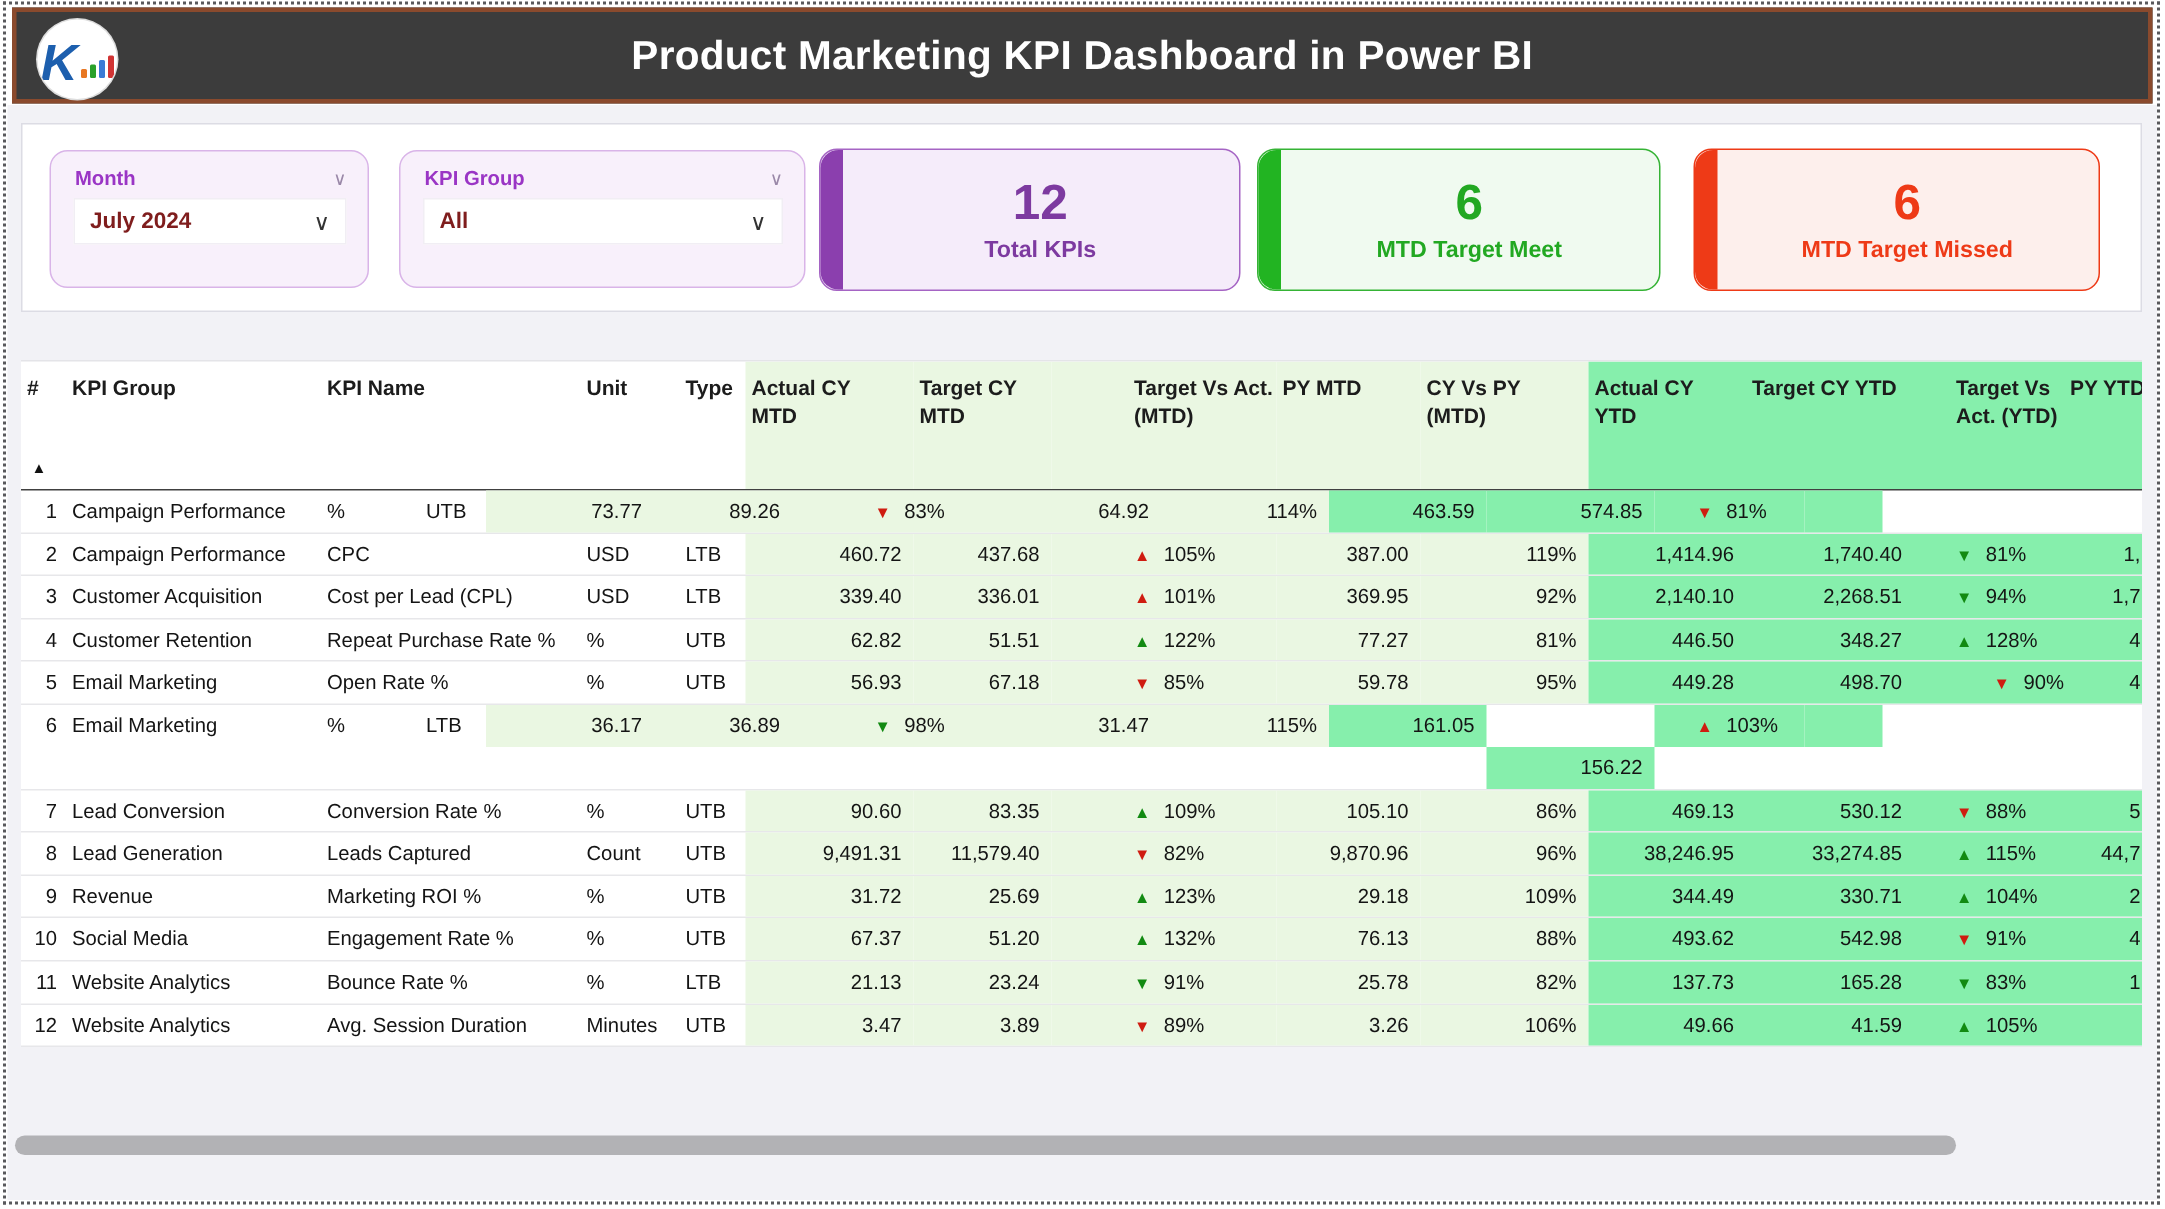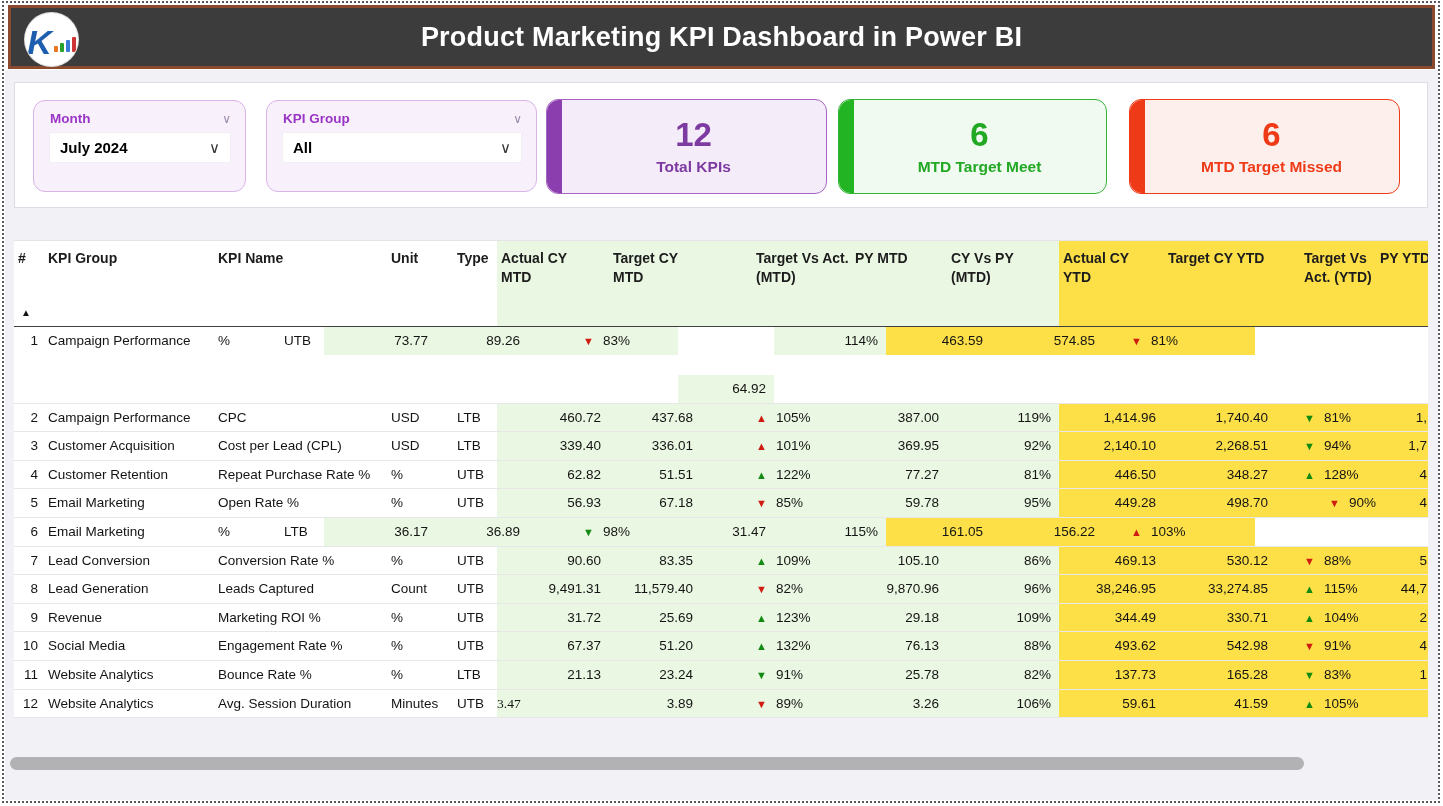--- a/index.html
+++ b/index.html
@@ -37,21 +37,21 @@
             border:1px solid #d9b4e8; border-radius:12px; }
   .slicer-month { left:18px; width:213px; }
   .slicer-kpigroup { left:251px; width:271px; }
   .slicer-head { display:flex; align-items:center; justify-content:space-between;
                  padding:10px 14px 4px 16px; }
   .slicer-label { color:#9a35c5; font-weight:bold; font-size:13.5px; }
   .slicer-caret { color:#9a88a8; font-size:12px; line-height:12px; cursor:pointer; }
   .slicer-dd { margin:2px 14px 0 15px; height:31px; background:#ffffff;
                display:flex; align-items:center; justify-content:space-between;
                padding:0 10px; cursor:pointer; border:1px solid #f1eef4; }
-  .slicer-value { font-weight:bold; font-size:15px; color:#000000; }
+  .slicer-value { font-weight:bold; font-size:15px; color:#7f1d1d; }
   .dd-caret { color:#333333; font-size:15px; }
 
   
   .kcard { position:absolute; top:16px; height:95px; border-radius:12px;
            display:flex; flex-direction:column; align-items:center; justify-content:center;
            padding-left:14px; }
   .kcard::before { content:""; position:absolute; left:0; top:0; bottom:0; width:15px;
                    border-radius:12px 0 0 12px; }
   .kcard-value { font-size:33px; font-weight:bold; line-height:36px; }
   .kcard-label { font-size:15.5px; font-weight:bold; margin-top:5px; }
@@ -69,21 +69,21 @@
   .table-wrap { position:absolute; left:9px; top:170px; width:1414px; background:#ffffff;
                 border-top:1px solid #e4e4e8; overflow:hidden; }
   .tr, .thead { display:flex; width:1414px; }
   .thead { border-bottom:1.5px solid #404040; }
   .th { position:relative; min-height:85px; padding-top:8px; font-size:14px; font-weight:bold;
         color:#1c1c1c; line-height:19px; cursor:pointer; }
   .td { height:27.6px; line-height:27px; font-size:13.5px; color:#141414;
         white-space:nowrap; overflow:hidden; }
   .tr { border-bottom:1px solid #e7e7ea; cursor:pointer; }
   .sec-mtd { background:#eaf7e2; }
-  .sec-ytd { background:#fde047; }
+  .sec-ytd { background:#86efac; }
   .sort-arrow { position:absolute; left:7px; bottom:4px; font-size:10px; color:#111111; }
   .arrow { font-size:11px; margin-right:9px; }
   .pct { font-size:13.5px; }
 
   
   .hscroll-thumb { position:absolute; left:10px; top:757px; width:1294px; height:13px;
                    background:#b2b2b5; border-radius:7px; cursor:pointer; z-index:10; }
 </style>
 </head>
 <body>
@@ -163,21 +163,21 @@
         </div>
       <div id="tbody">
           <div class="tr">
             <div class="td" style="width: 30px; text-align: right; padding-right: 6px;">1</div>
             <div class="td" style="width: 170px; text-align: left; padding-left: 4px;">Campaign Performance</div>
             <div class="td" style="width: 68px; text-align: left; padding-left: 4px;">%</div>
             <div class="td" style="width: 42px; text-align: left; padding-left: 2px;">UTB</div>
             <div class="td sec-mtd" style="width: 112px; text-align: right; padding-right: 8px;">73.77</div>
             <div class="td sec-mtd" style="width: 92px; text-align: right; padding-right: 8px;">89.26</div>
             <div class="td sec-mtd" style="width: 150px; text-align: left; padding-left: 55px;"><span class="arrow" style="color: rgb(207, 28, 16);">▼</span><span class="pct">83%</span></div>
-            <div class="td sec-mtd" style="width: 96px; text-align: right; padding-right: 8px; margin-top: 48px;">64.92</div>
+            <div class="td sec-mtd" style="width: 96px; text-align: right; padding-right: 8px;">64.92</div>
             <div class="td sec-mtd" style="width: 112px; text-align: right; padding-right: 8px;">114%</div>
             <div class="td sec-ytd" style="width: 105px; text-align: right; padding-right: 8px;">463.59</div>
             <div class="td sec-ytd" style="width: 112px; text-align: right; padding-right: 8px;">574.85</div>
             <div class="td sec-ytd" style="width: 100px; text-align: left; padding-left: 28px;"><span class="arrow" style="color: rgb(207, 28, 16);">▼</span><span class="pct">81%</span></div>
             <div class="td sec-ytd" style="width: 52px; text-align: right; padding-right: 1px;"></div>
           </div>
           <div class="tr">
             <div class="td" style="width: 30px; text-align: right; padding-right: 6px;">2</div>
             <div class="td" style="width: 170px; text-align: left; padding-left: 4px;">Campaign Performance</div>
             <div class="td" style="width: 173px; text-align: left; padding-left: 4px;">CPC</div>
@@ -245,21 +245,21 @@
             <div class="td" style="width: 30px; text-align: right; padding-right: 6px;">6</div>
             <div class="td" style="width: 170px; text-align: left; padding-left: 4px;">Email Marketing</div>
             <div class="td" style="width: 68px; text-align: left; padding-left: 4px;">%</div>
             <div class="td" style="width: 42px; text-align: left; padding-left: 2px;">LTB</div>
             <div class="td sec-mtd" style="width: 112px; text-align: right; padding-right: 8px;">36.17</div>
             <div class="td sec-mtd" style="width: 92px; text-align: right; padding-right: 8px;">36.89</div>
             <div class="td sec-mtd" style="width: 150px; text-align: left; padding-left: 55px;"><span class="arrow" style="color: rgb(18, 138, 18);">▼</span><span class="pct">98%</span></div>
             <div class="td sec-mtd" style="width: 96px; text-align: right; padding-right: 8px;">31.47</div>
             <div class="td sec-mtd" style="width: 112px; text-align: right; padding-right: 8px;">115%</div>
             <div class="td sec-ytd" style="width: 105px; text-align: right; padding-right: 8px;">161.05</div>
-            <div class="td sec-ytd" style="width: 112px; text-align: right; padding-right: 8px;">156.22</div>
+            <div class="td sec-ytd" style="width: 112px; text-align: right; padding-right: 8px; margin-top: 28px;">156.22</div>
             <div class="td sec-ytd" style="width: 100px; text-align: left; padding-left: 28px;"><span class="arrow" style="color: rgb(207, 28, 16);">▲</span><span class="pct">103%</span></div>
             <div class="td sec-ytd" style="width: 52px; text-align: right; padding-right: 1px;"></div>
           </div>
           <div class="tr">
             <div class="td" style="width: 30px; text-align: right; padding-right: 6px;">7</div>
             <div class="td" style="width: 170px; text-align: left; padding-left: 4px;">Lead Conversion</div>
             <div class="td" style="width: 173px; text-align: left; padding-left: 4px;">Conversion Rate %</div>
             <div class="td" style="width: 68px; text-align: left; padding-left: 4px;">%</div>
             <div class="td" style="width: 42px; text-align: left; padding-left: 2px;">UTB</div>
             <div class="td sec-mtd" style="width: 112px; text-align: right; padding-right: 8px;">90.60</div>
@@ -335,26 +335,26 @@
             <div class="td sec-ytd" style="width: 112px; text-align: right; padding-right: 8px;">165.28</div>
             <div class="td sec-ytd" style="width: 100px; text-align: left; padding-left: 28px;"><span class="arrow" style="color: rgb(18, 138, 18);">▼</span><span class="pct">83%</span></div>
             <div class="td sec-ytd" style="width: 52px; text-align: right; padding-right: 1px;">1</div>
           </div>
           <div class="tr">
             <div class="td" style="width: 30px; text-align: right; padding-right: 6px;">12</div>
             <div class="td" style="width: 170px; text-align: left; padding-left: 4px;">Website Analytics</div>
             <div class="td" style="width: 173px; text-align: left; padding-left: 4px;">Avg. Session Duration</div>
             <div class="td" style="width: 68px; text-align: left; padding-left: 4px;">Minutes</div>
             <div class="td" style="width: 42px; text-align: left; padding-left: 2px;">UTB</div>
-            <div class="td sec-mtd" style="width: 112px; text-align: left; padding-right: 8px; font-family: Liberation Serif, serif;">3.47</div>
+            <div class="td sec-mtd" style="width: 112px; text-align: right; padding-right: 8px;">3.47</div>
             <div class="td sec-mtd" style="width: 92px; text-align: right; padding-right: 8px;">3.89</div>
             <div class="td sec-mtd" style="width: 150px; text-align: left; padding-left: 55px;"><span class="arrow" style="color: rgb(207, 28, 16);">▼</span><span class="pct">89%</span></div>
             <div class="td sec-mtd" style="width: 96px; text-align: right; padding-right: 8px;">3.26</div>
             <div class="td sec-mtd" style="width: 112px; text-align: right; padding-right: 8px;">106%</div>
-            <div class="td sec-ytd" style="width: 105px; text-align: right; padding-right: 8px;">59.61</div>
+            <div class="td sec-ytd" style="width: 105px; text-align: right; padding-right: 8px;">49.66</div>
             <div class="td sec-ytd" style="width: 112px; text-align: right; padding-right: 8px;">41.59</div>
             <div class="td sec-ytd" style="width: 100px; text-align: left; padding-left: 28px;"><span class="arrow" style="color: rgb(18, 138, 18);">▲</span><span class="pct">105%</span></div>
             <div class="td sec-ytd" style="width: 52px; text-align: right; padding-right: 1px;"></div>
           </div>
         </div>
     </div>
   </div>
 
   <div class="hscroll-thumb"></div>
 </div>

